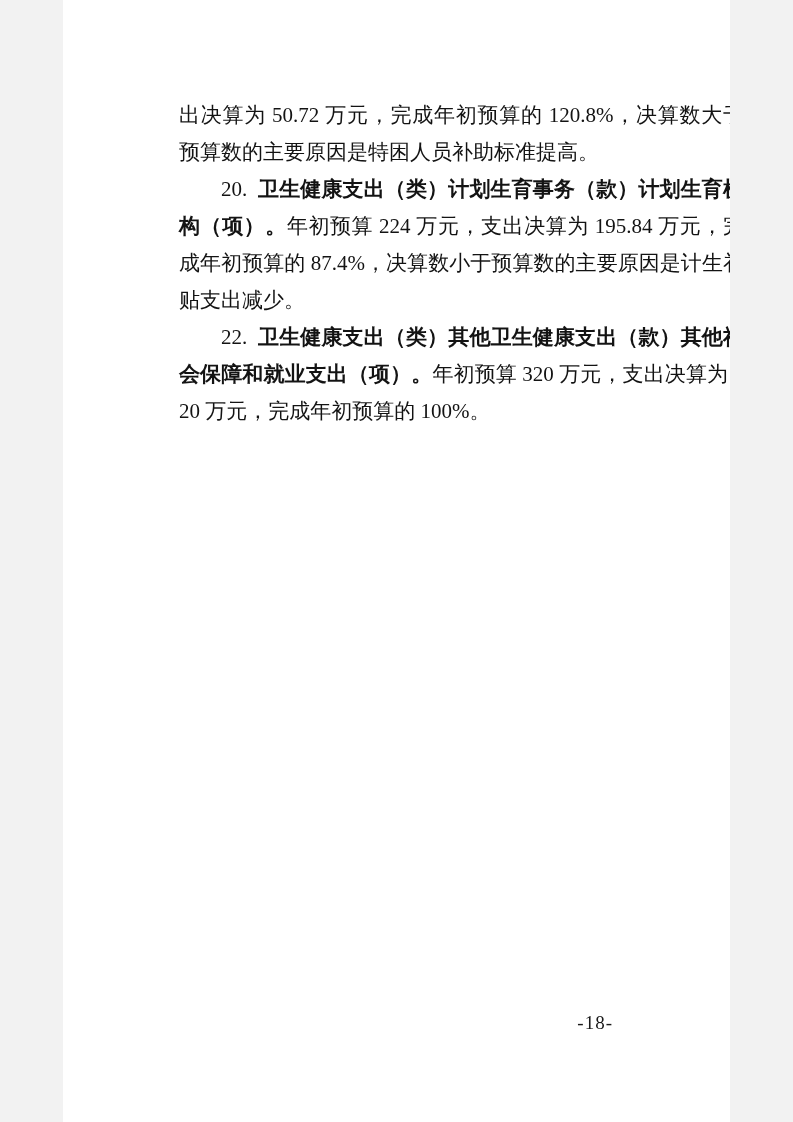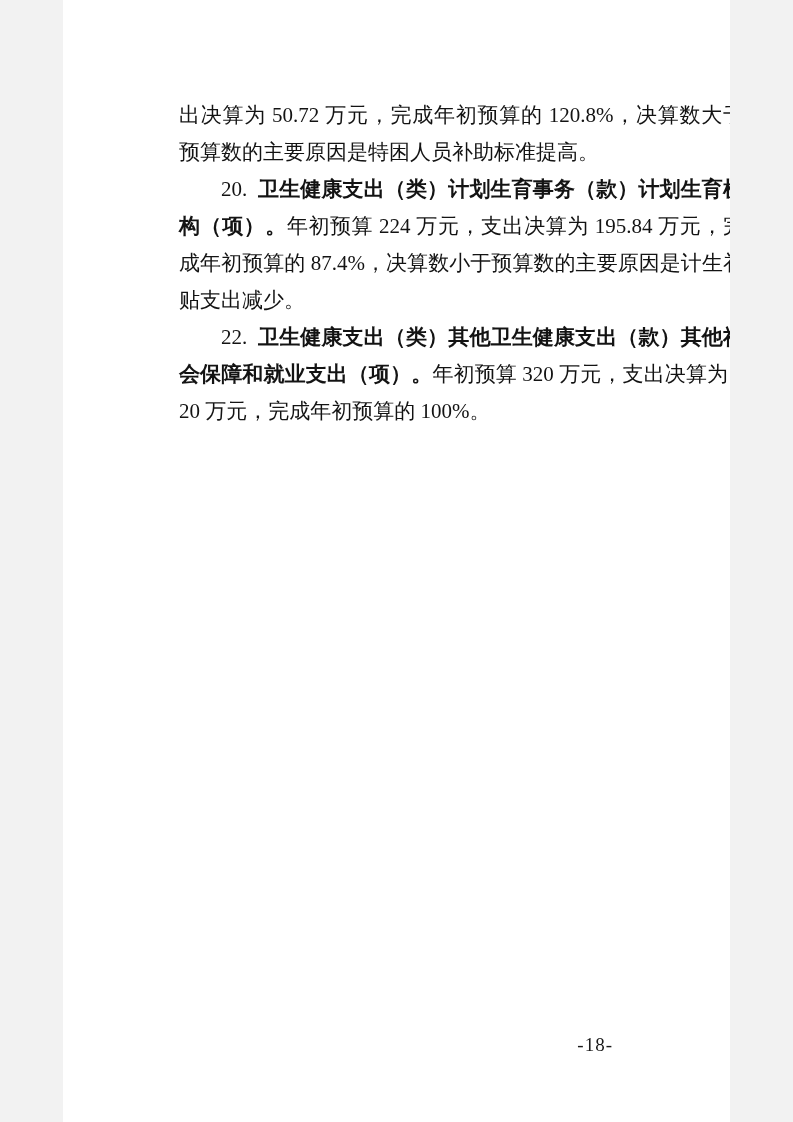--- a/index.html
+++ b/index.html
@@ -25,21 +25,21 @@
     line-height: 37px;
     text-align: justify;
     text-justify: inter-ideograph;
     word-break: break-all;
   }
   .para.indent { text-indent: 42px; }
   .run { font-weight: normal; }
   .run.bold { font-weight: bold; }
   .page-number {
     position: absolute;
-    top: 1034px;
+    top: 1012px;
     right: 117px;
     font-size: 19px;
     letter-spacing: 1px;
     color: #1a1a1a;
   }
 </style>
 </head>
 <body>
 
 <div class="page">

